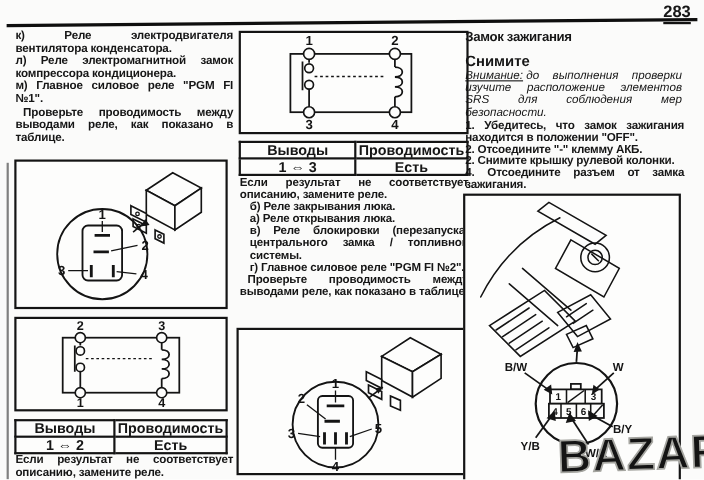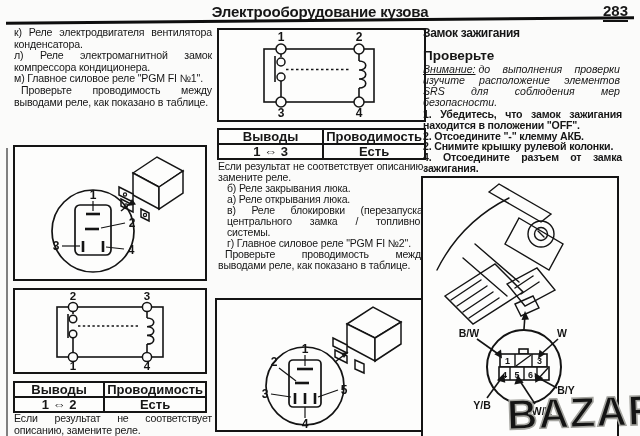--- a/index.html
+++ b/index.html
@@ -1,19 +1,19 @@
 <!DOCTYPE html>
 <html><head>
 <meta charset="utf-8">
 <style>
   html,body{margin:0;padding:0;}
   #page{position:relative;width:640px;height:436px;background:#fbfbfa;overflow:hidden;
         font-family:"Liberation Sans",sans-serif;color:#161616;}
   .abs{position:absolute;}
-  .txt{font-size:10.6px;font-weight:400;line-height:11.6px;text-align:justify;letter-spacing:-0.15px;}
+  .txt{font-size:10.6px;font-weight:700;line-height:11.6px;text-align:justify;letter-spacing:-0.15px;}
   .txt p{margin:0;}
   .indent{text-indent:7px;}
   .subitem{padding-left:9px;}
   .hdr-title{top:3px;left:0;width:100%;text-align:center;font-size:15px;font-weight:700;letter-spacing:-0.2px;}
   .hdr-page{top:2px;right:12px;font-size:15px;font-weight:700;border-bottom:2px solid #111;padding-bottom:1px;}
   .hdr-rule{left:6px;top:18.5px;width:628px;height:2.6px;background:#0e0e0e;transform:rotate(-0.5deg);}
   .frame{border:2px solid #141414;background:#fdfdfc;box-sizing:border-box;}
   table.ctable{position:absolute;border-collapse:collapse;background:#fdfdfc;}
   table.ctable th,table.ctable td{border:2px solid #141414;font-size:13px;font-weight:700;
         text-align:center;padding:0 2px;height:13px;line-height:13px;}
@@ -25,21 +25,20 @@
   svg{display:block;}
   svg text{font-family:"Liberation Sans",sans-serif;font-weight:700;fill:#141414;}
   .edge-line{left:6px;top:148px;width:1.5px;height:288px;background:#2f2f2f;opacity:.6;}
   .wm{left:505px;top:384px;z-index:9;transform:rotate(-2deg);}
 </style>
 </head>
 <body>
 
 <div id="page">
 
-  <div class="abs hdr-title">Электрооборудование кузова</div>
   <div class="abs hdr-page">283</div>
   <div class="abs hdr-rule"></div>
   <div class="abs edge-line"></div>
 
   <div class="abs txt" style="left:14px;top:27px;width:198px;">
     <p>к) Реле электродвигателя вентилятора конденсатора.</p>
     <p>л) Реле электромагнитной замок компрессора кондиционера.</p>
     <p>м) Главное силовое реле "PGM FI №1".</p>
     <p class="indent">Проверьте проводимость между выводами реле, как показано в таблице.</p>
   </div>
@@ -213,21 +212,21 @@
         <text x="88" y="53">1</text>
         <text x="57" y="66">2</text>
         <text x="48" y="98">3</text>
         <text x="88" y="128">4</text>
         <text x="127" y="94">5</text>
       </g>
     </svg>
   </div>
 
   <h1 class="rtitle abs" style="left:423px;top:26px;">Замок зажигания</h1>
-  <h2 class="rsub abs" style="left:423px;top:48px;">Проверьте</h2>
+  <h2 class="rsub abs" style="left:423px;top:48px;">Снимите</h2>
 
   <div class="abs warn" style="left:423px;top:64px;width:197px;">
     <span class="wl">Внимание:</span><span>до выполнения проверки изучите расположение элементов SRS для соблюдения мер безопасности.</span>
   </div>
 
   <div class="abs steps" style="left:423px;top:109px;width:199px;">
     <div>1. Убедитесь, что замок зажигания находится в положении "OFF".</div>
     <div>2. Отсоедините "-" клемму АКБ.</div>
     <div>2. Снимите крышку рулевой колонки.</div>
     <div>4. Отсоедините разъем от замка зажигания.</div>

